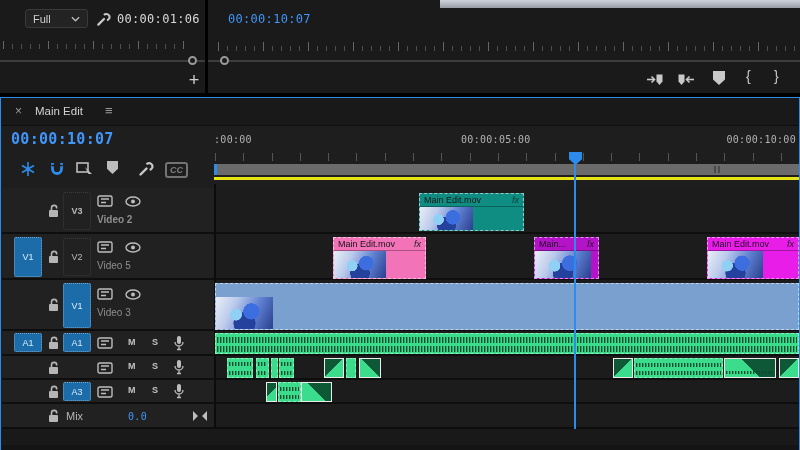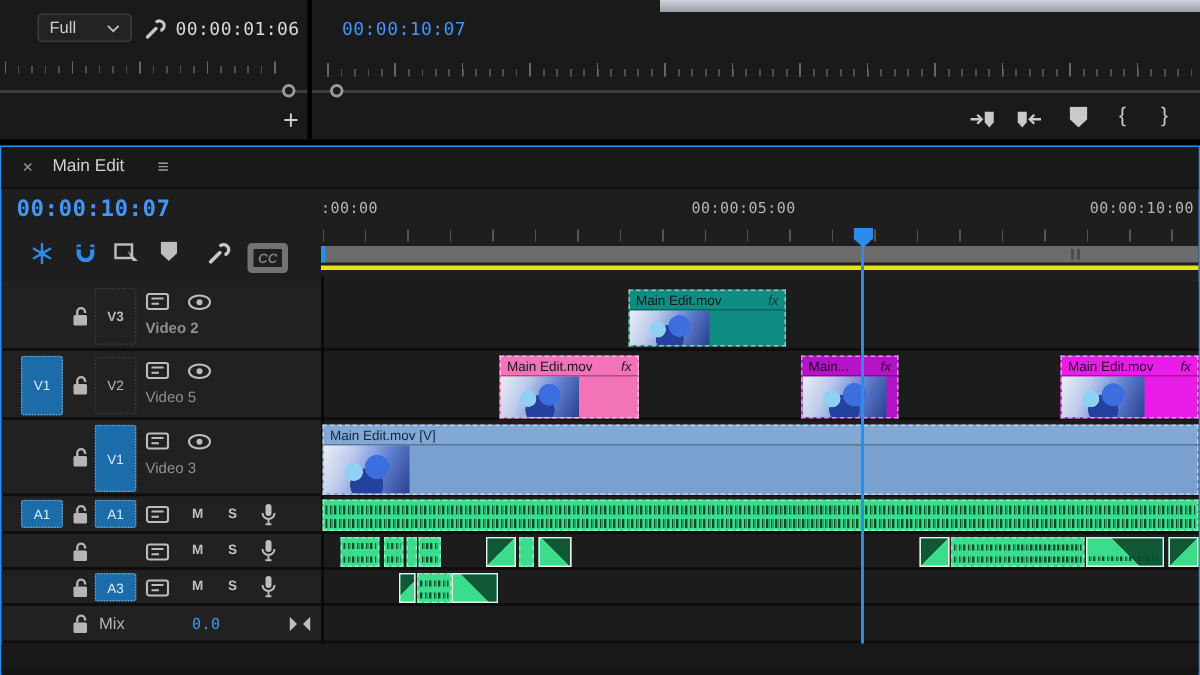--- a/index.html
+++ b/index.html
@@ -15,21 +15,21 @@
   .mon-ticks-min{background:repeating-linear-gradient(90deg,#4e4e4e 0 1px,transparent 1px 9px);}
   .mon-ticks-maj{background:repeating-linear-gradient(90deg,#666 0 1px,transparent 1px 45px);}
   .scrollline{height:2px;background:#3d3d3d;}
   .knob{width:9px;height:9px;border:2px solid #9a9a9a;border-radius:50%;background:#1a1a1a;box-sizing:border-box;}
   .silver{background:linear-gradient(#ced3db,#979da6);}
   .icnbtn{display:flex;align-items:center;justify-content:center;}
   
   #tlpanel{background:#1e1e1e;border:1px solid #2d8ceb;box-sizing:border-box;}
   .tabbar{background:#191919;border-bottom:1px solid #0f0f0f;}
   .bigtc{color:#4096fa;font-size:15px;font-weight:bold;}
-  .ccbox{border:4px solid #737373;border-radius:3px;color:#7c7c7c;font-size:9px;font-weight:bold;padding:1px 3px;font-style:italic;}
+  .ccbox{border:2px solid #737373;border-radius:3px;color:#7c7c7c;font-size:9px;font-weight:bold;padding:1px 3px;font-style:italic;}
   .hdrrow{background:#212121;border-bottom:2px solid #0e0e0e;box-sizing:border-box;}
   .target{display:flex;align-items:center;justify-content:center;font-size:9px;color:#b9b9b9;
           border:1px dotted #3c3c3c;border-radius:2px;box-sizing:border-box;}
   .target.on{background:#1b6ca8;color:#dcecff;border:1px dotted rgba(255,255,255,.4);}
   .patch{display:flex;align-items:center;justify-content:center;font-size:9px;color:#dcecff;
          background:#1b6ca8;border:1px dotted rgba(255,255,255,.4);border-radius:2px;box-sizing:border-box;}
   .tname{font-size:10px;color:#8f8f8f;}
   .msl{font-size:9px;color:#c2c2c2;font-weight:bold;}
   
   .rowband{background:#1c1c1c;border-bottom:2px solid #0e0e0e;box-sizing:border-box;}
@@ -385,23 +385,20 @@
 
     <div class="abs clip" style="left:706px;top:139px;width:92px;height:42px;background:#e81ee8;">
       <div class="ctitle" style="background:#e81ee8;color:#230823;">
         <span class="cname">Main Edit.mov</span>
         <span class="fx" style="color:#2a0a28;">fx</span>
       </div>
       <div class="thumb" style="left:0;top:13px;width:55px;bottom:0;"></div>
     </div>
 
     <div class="abs clip" style="left:214px;top:185px;width:584px;height:47px;background:#7aa0cf;">
-      <div class="ctitle" style="background:#82a8d6;color:#15233c;justify-content:flex-start;">
-        <span class="cname">Main Edit.mov [V]</span>
-      </div>
       <div class="thumb" style="left:0;top:13px;width:57px;bottom:0;"></div>
     </div>
 
     <div class="abs aclip" style="left:214px;top:235px;width:584px;height:21px;">
       <div class="wband" style="top:3px;height:6px;"></div>
       <div class="wband" style="top:12px;height:6px;"></div>
     </div>
 
     <div class="abs aclip" style="left:226px;top:260px;width:26px;height:20px;">
       <div class="wband" style="top:3px;height:4px;"></div>

